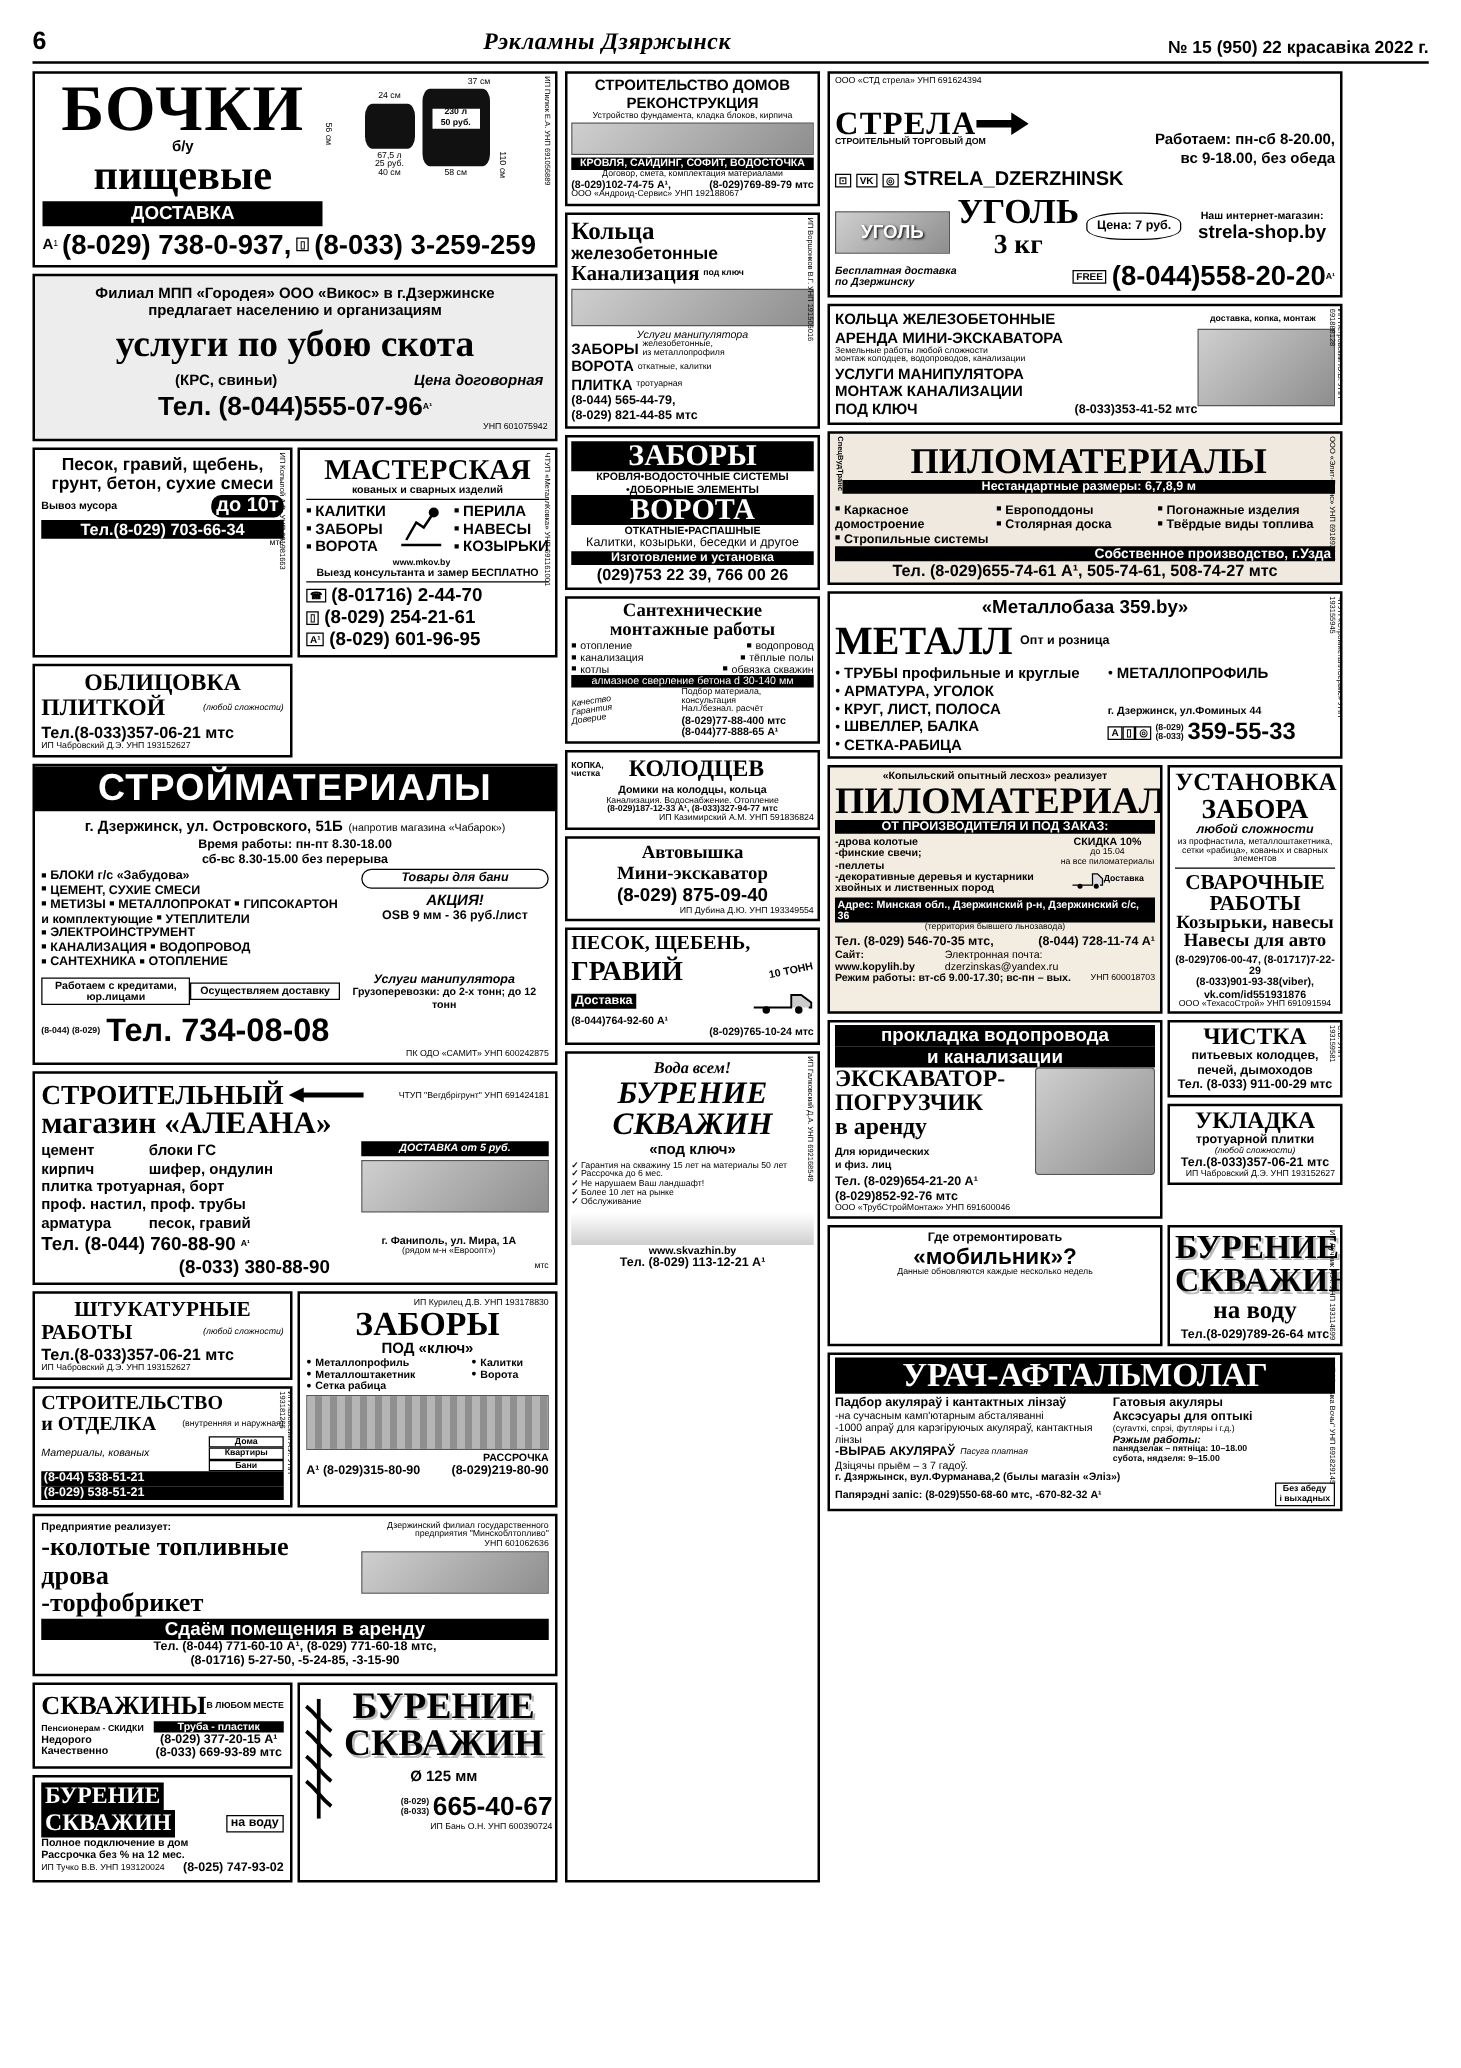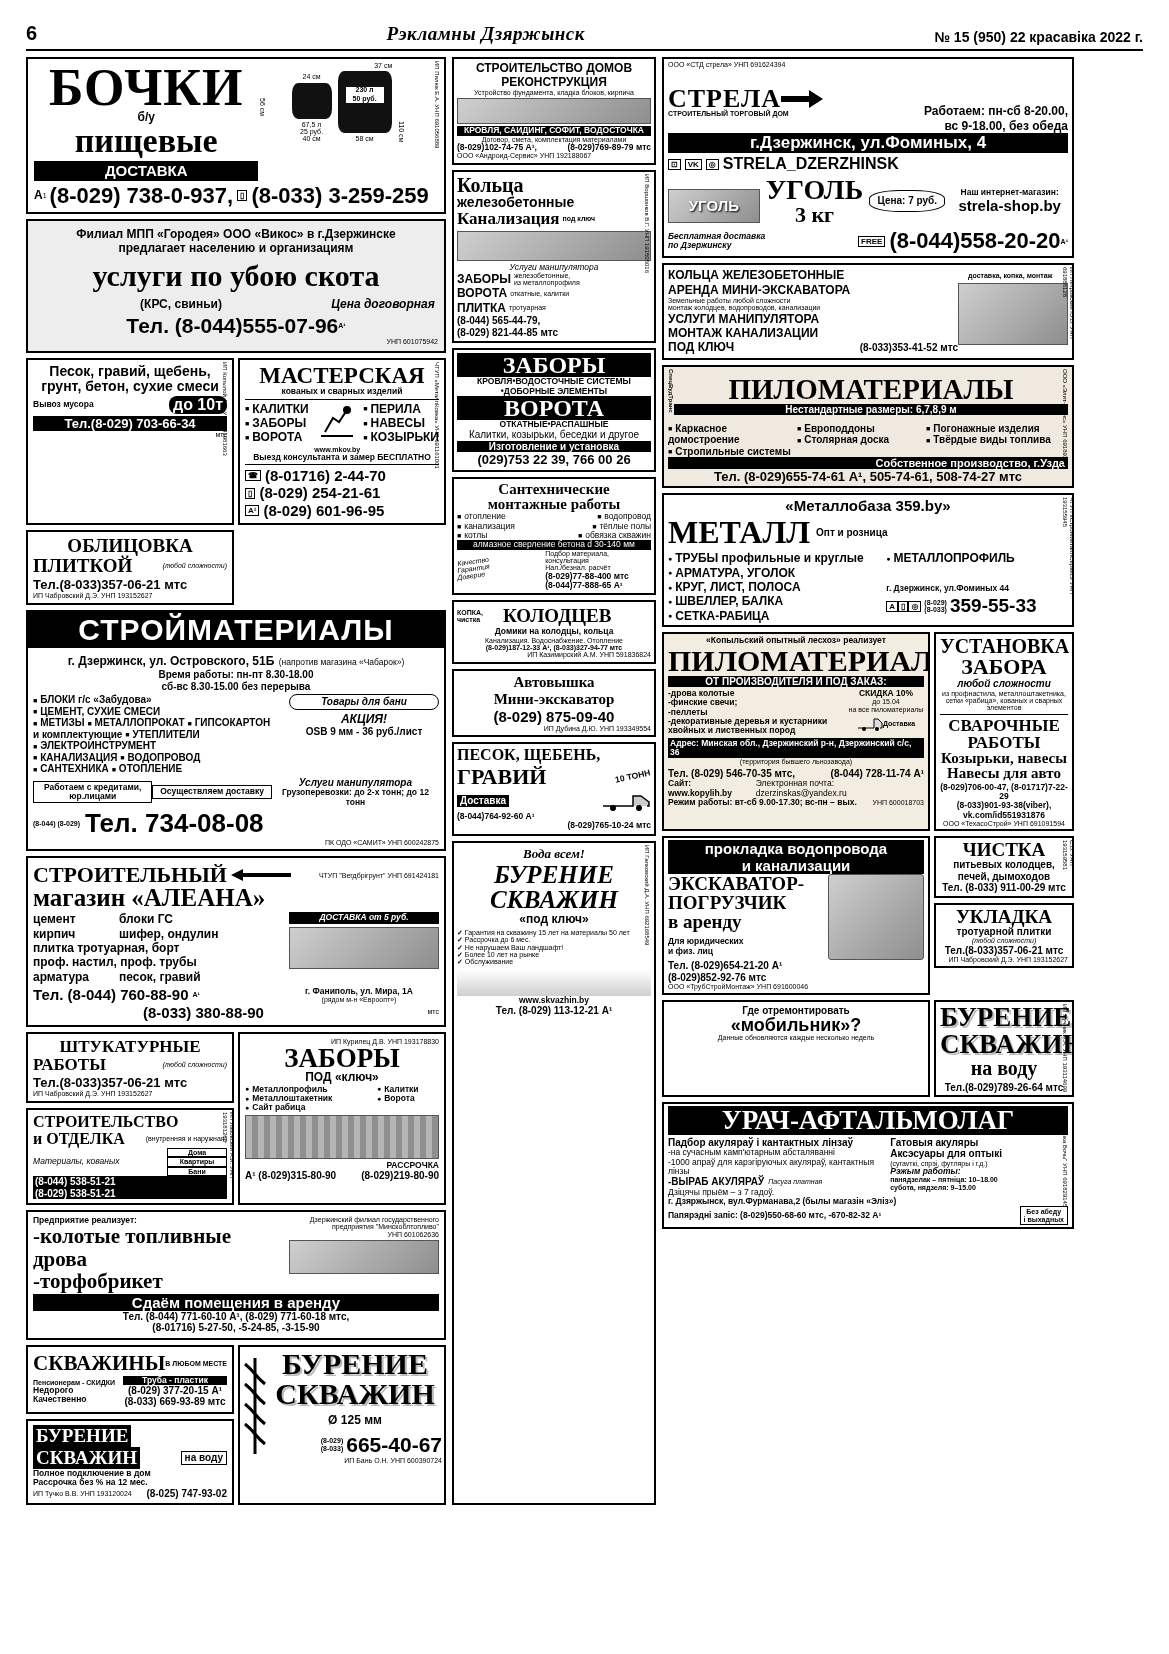--- a/index.html
+++ b/index.html
@@ -320,21 +320,21 @@
         </div>
 
         <div class="ad flex1">
           <div class="tiny" style="text-align:right;">ИП Курилец Д.В. УНП 193178830</div>
           <div class="center b serif" style="font-size:27px;line-height:1;">ЗАБОРЫ</div>
           <div class="center b md" style="margin-top:-2px;">ПОД «ключ»</div>
           <div class="row">
             <div style="flex:1;">
               <div class="xs b bul2">Металлопрофиль</div>
               <div class="xs b bul2">Металлоштакетник</div>
-              <div class="xs b bul2">Сайт рабица</div>
+              <div class="xs b bul2">Сетка рабица</div>
             </div>
             <div style="width:62px;">
               <div class="xs b bul2">Калитки</div>
               <div class="xs b bul2">Ворота</div>
             </div>
           </div>
           <div class="imgbox" style="height:44px;margin:2px 0;position:relative;">
             <div style="position:absolute;inset:0;background:repeating-linear-gradient(90deg,#b5b5b5 0 6px,#8f8f8f 6px 12px);"></div>
           </div>
           <div class="b xs" style="text-align:right;">РАССРОЧКА</div>
@@ -582,21 +582,20 @@
                   <path d="M0 8h28V2l14 9-14 9v-6H0z" fill="#000"></path>
                 </svg>
             </div>
             <div class="tiny b" style="margin-top:-4px;">СТРОИТЕЛЬНЫЙ ТОРГОВЫЙ ДОМ</div>
           </div>
           <div style="flex:1;text-align:right;margin-top:36px;">
             <div class="b md"><span>Работаем: пн-сб 8-20.00,</span></div>
             <div class="b md"><span>вс 9-18.00, без обеда</span></div>
           </div>
         </div>
-        <div class="blk b center" style="font-size:17px;">г.Дзержинск, ул.Фоминых, 4</div>
         <div class="row ac gap4" style="margin-top:2px;">
           <span class="badge">⊡</span>
           <span class="badge">VK</span>
           <span class="badge">◎</span>
           <span class="b" style="font-size:16px;">STRELA_DZERZHINSK</span>
         </div>
         <div class="row ac gap6" style="margin-top:3px;">
           <div style="width:118px;">
             <div class="imgbox" style="height:34px;"></div>
             <div class="center b" style="font-size:15px;margin-top:-26px;position:relative;color:#fff;text-shadow:1px 1px 2px #000;">УГОЛЬ</div>

